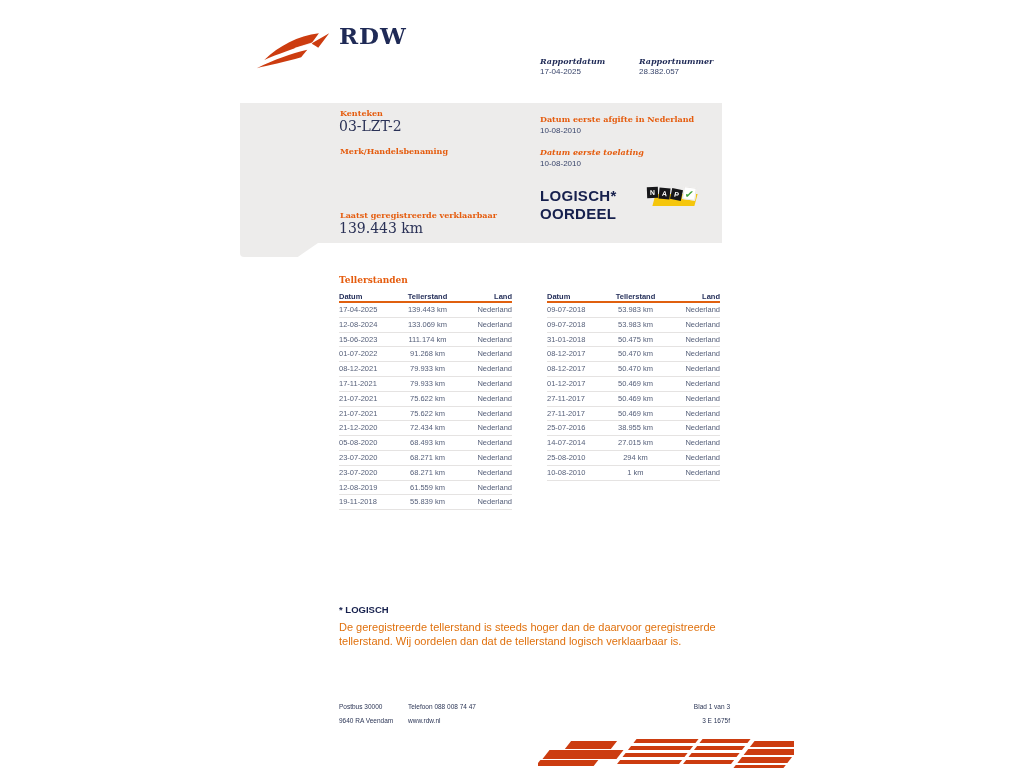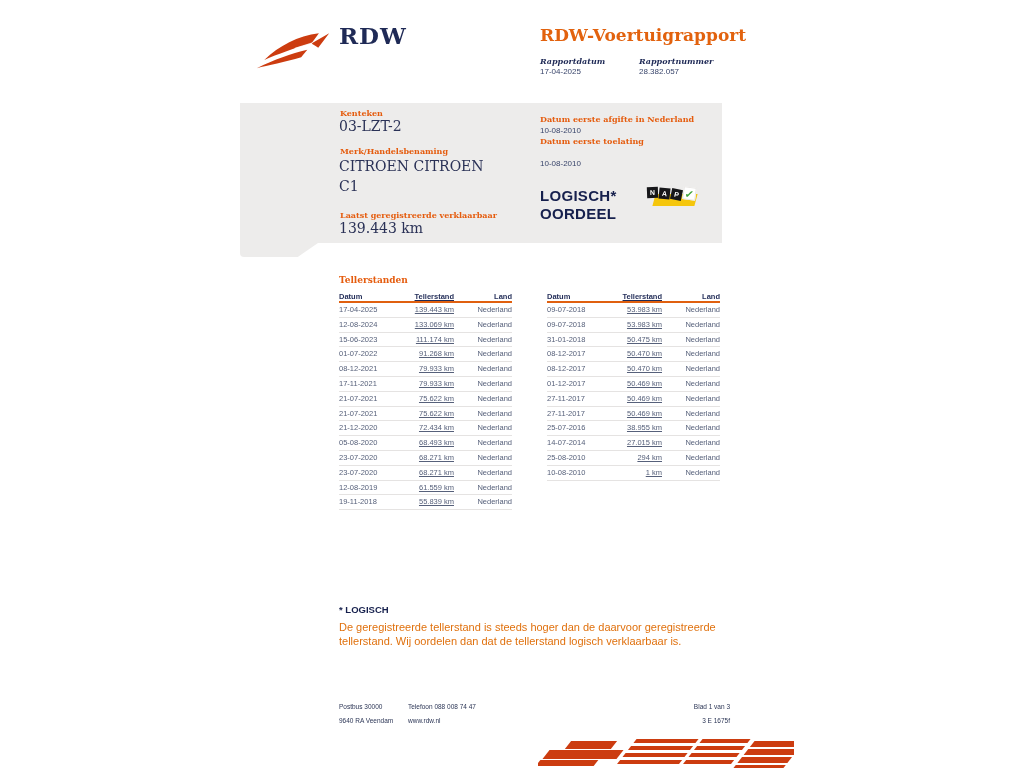--- a/index.html
+++ b/index.html
@@ -34,21 +34,21 @@
 
   
   .section-title { position:absolute; left:339px; top:275px; font-family:"DejaVu Serif", serif; font-size:9px; font-weight:bold; color:#e55c0e; }
   .otable { position:absolute; top:290px; width:173px; }
   .t-left { left:339px; } .t-right { left:547px; }
   .thead { display:flex; height:13px; border-bottom:2px solid #e0600f; font-size:7.5px; font-weight:bold; color:#1f2a56; }
   .trow { display:flex; height:14.8px; border-bottom:1px solid #e5e3e2; font-size:7.5px; color:#56607a; }
   .tcell { line-height:13px; }
   .trow .tcell { line-height:14.2px; }
   .c0 { width:62px; text-align:left; }
-  .c1 { width:53px; text-align:right;text-decoration:underline; }
+  .c1 { width:53px; text-align:center; }
   .c2 { flex:1; text-align:right; }
 
   
   .note-title { position:absolute; left:339px; top:604px; font-size:9.5px; font-weight:bold; color:#16204d; }
   .note-text { position:absolute; left:339px; top:620px; width:396px; font-size:11px; line-height:14px; color:#e0710e; }
 
   
   .foot { position:absolute; top:700px; font-size:6.5px; line-height:14px; color:#2c3656; }
   .f1 { left:339px; } .f2 { left:408px; } .f3 { left:630px; width:100px; text-align:right; }
 
@@ -68,42 +68,40 @@
 <div id="page">
 
   <svg class="logo-svg" viewBox="0 0 120 72">
     <path fill="#cc3c10" d="M4,64 C30,51 54,43 78,37 L69,48 C46,55 20,60 4,64 Z"></path>
     <path fill="#cc3c10" d="M15,52 C37,31 64,17 95,13 L84,28 C60,34 34,44 15,52 Z"></path>
     <path fill="#cc3c10" d="M84,28 L110,13 L94,34 C91,32 87,30 84,28 Z"></path>
     <path fill="#ffffff" d="M60,34 L86,26 L84,30 L58,38 Z" opacity="0.9"></path>
   </svg>
   <div class="logo-word">RDW</div>
 
-  <div class="doc-title">RDW-Voertuigrapport</div>
   <div class="hdr-label lx1">Rapportdatum</div>
   <div class="hdr-label lx2">Rapportnummer</div>
   <div class="hdr-value lx1">17-04-2025</div>
   <div class="hdr-value lx2">28.382.057</div>
 
   <div class="vbox"></div>
   <div class="vbox-tab"></div>
 
   <div class="olabel" style="left:340px; top:108px;">Kenteken</div>
   <div class="serifval" style="left:339px; top:118px;">03-LZT-2</div>
 
   <div class="olabel" style="left:340px; top:146px;">Merk/Handelsbenaming</div>
-  <div class="serifval" style="left:339px; top:156px; width:148px; line-height:20px;">CITROEN CITROEN C1</div>
 
   <div class="olabel" style="left:340px; top:210px;">Laatst geregistreerde verklaarbaar</div>
   <div class="serifval" style="left:339px; top:220px;">139.443 km</div>
 
   <div class="olabel" style="left:540px; top:114px;">Datum eerste afgifte in Nederland</div>
   <div class="sansval" style="left:540px; top:126px;">10-08-2010</div>
 
-  <div class="olabel" style="left:540px; top:136px;">Datum eerste toelating</div>
+  <div class="olabel" style="left:540px; top:147px;font-style:italic;">Datum eerste toelating</div>
   <div class="sansval" style="left:540px; top:159px;">10-08-2010</div>
 
   <div class="oordeel">
     <div>LOGISCH*</div>
     <div>OORDEEL</div>
   </div>
 
   <div class="nap">
     <div class="nap-yellow"></div>
     <div class="nap-sq nap-n">N</div>

